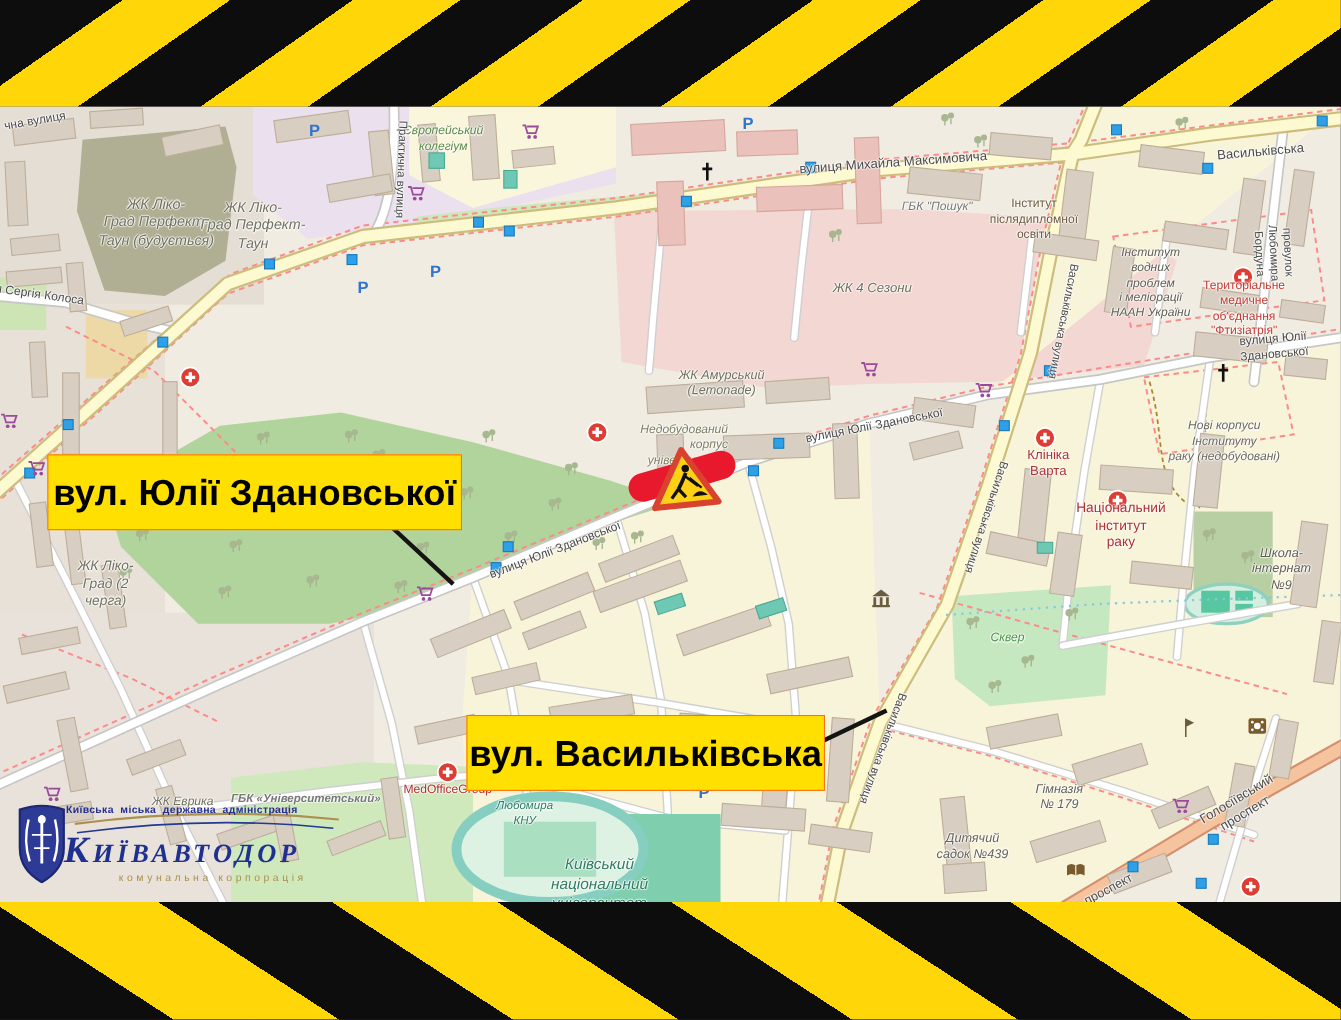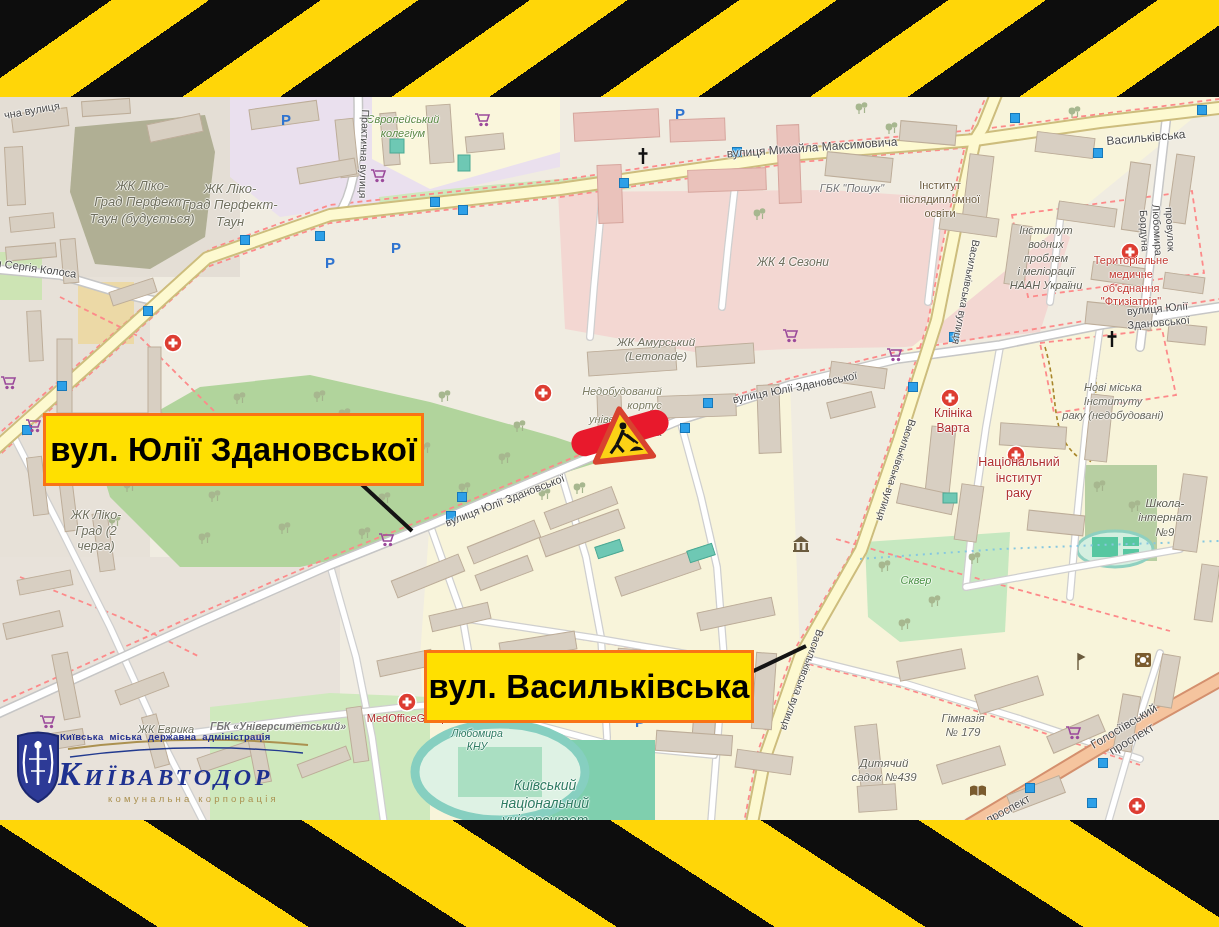--- a/index.html
+++ b/index.html
@@ -25,21 +25,21 @@
   .prc{stroke:#d4906e;stroke-width:15px;}
   .prf{stroke:#f5c49e;stroke-width:11px;}
   .dash{fill:none;stroke:#fd8a8a;stroke-width:1.8px;stroke-dasharray:5 4;}
   .bdash{fill:none;stroke:#a8862a;stroke-width:1.6px;stroke-dasharray:4 3;}
   .stream{fill:none;stroke:#86c7e0;stroke-width:2px;stroke-dasharray:2 5;}
   .bld rect{fill:#d8cfc2;stroke:#bdad99;stroke-width:1px;transform-box:fill-box;transform-origin:center;}
   .bld rect.p{fill:#eac2bb;stroke:#d6a59d;}
   .mint rect{fill:#6ec8b4;stroke:#4aa893;stroke-width:1px;transform-box:fill-box;transform-origin:center;}
   .area{stroke:none;}
   .overlay{pointer-events:none;}
-  .callout{position:absolute;background:#ffe000;border:3px solid #f97316;display:flex;align-items:center;
+  .callout{position:absolute;background:#ffe000;border:1px solid #f97316;display:flex;align-items:center;
            justify-content:center;color:#000;font-size:33px;font-weight:600;letter-spacing:.2px;z-index:30;}
   .arrowline{stroke:#141414;stroke-width:4px;}
   .logo{position:absolute;left:8px;top:628px;width:310px;height:92px;z-index:25;}
   .logo-admin{position:absolute;left:52px;top:6px;width:230px;font-size:9.5px;font-weight:bold;color:#24308f;
               letter-spacing:.3px;word-spacing:3px;}
   .logo-brand{position:absolute;left:50px;top:30px;font-family:"Liberation Serif",serif;font-weight:bold;
               font-size:24px;letter-spacing:3.5px;color:#1e3190;font-style:italic;}
   .logo-brand::first-letter{font-size:1.4em;font-style:italic;}
   .logo-tag{position:absolute;left:100px;top:68px;font-size:9.5px;letter-spacing:3.2px;color:#ab9150;}
   .swoosh{position:absolute;left:0;top:0;}
@@ -428,21 +428,21 @@
     <div class="lb it" style="left:793px;top:165px;font-size:12px;color:#70705f;">ЖК 4 Сезони</div>
     <div class="lb it" style="left:656px;top:252px;font-size:11.5px;color:#70705f;">ЖК Амурський
 (Lemonade)</div>
     <div class="lb it" style="left:622px;top:315px;color:#7d7d63;text-align:right;">Недобудований
 корпус
 університету
 ім. Шевченка</div>
     <div class="lb" style="left:505px;top:404px;transform:translate(-50%,-50%) rotate(-21deg);">вулиця Юлії Здановської</div>
     <div class="lb" style="left:795px;top:291px;transform:translate(-50%,-50%) rotate(-11deg);">вулиця Юлії Здановської</div>
     <div class="lb" style="left:1158px;top:219px;transform:translate(-50%,-50%) rotate(-5deg);">вулиця Юлії Здановської</div>
-    <div class="lb it" style="left:1113px;top:305px;color:#6a6a5e;">Нові міська
+    <div class="lb it" style="left:1113px;top:305px;color:#6a6a5e;">Нові корпуси
 Інституту
 раку (недобудовані)</div>
     <div class="lb" style="left:953px;top:324px;font-size:12px;color:#b03030;">Клініка
 Варта</div>
     <div class="lb" style="left:1019px;top:381px;font-size:12.5px;color:#b03030;">Національний
 інститут
 раку</div>
     <div class="lb it" style="left:1165px;top:421px;font-size:11.5px;color:#5f5f52;">Школа-
 інтернат
 №9</div>

